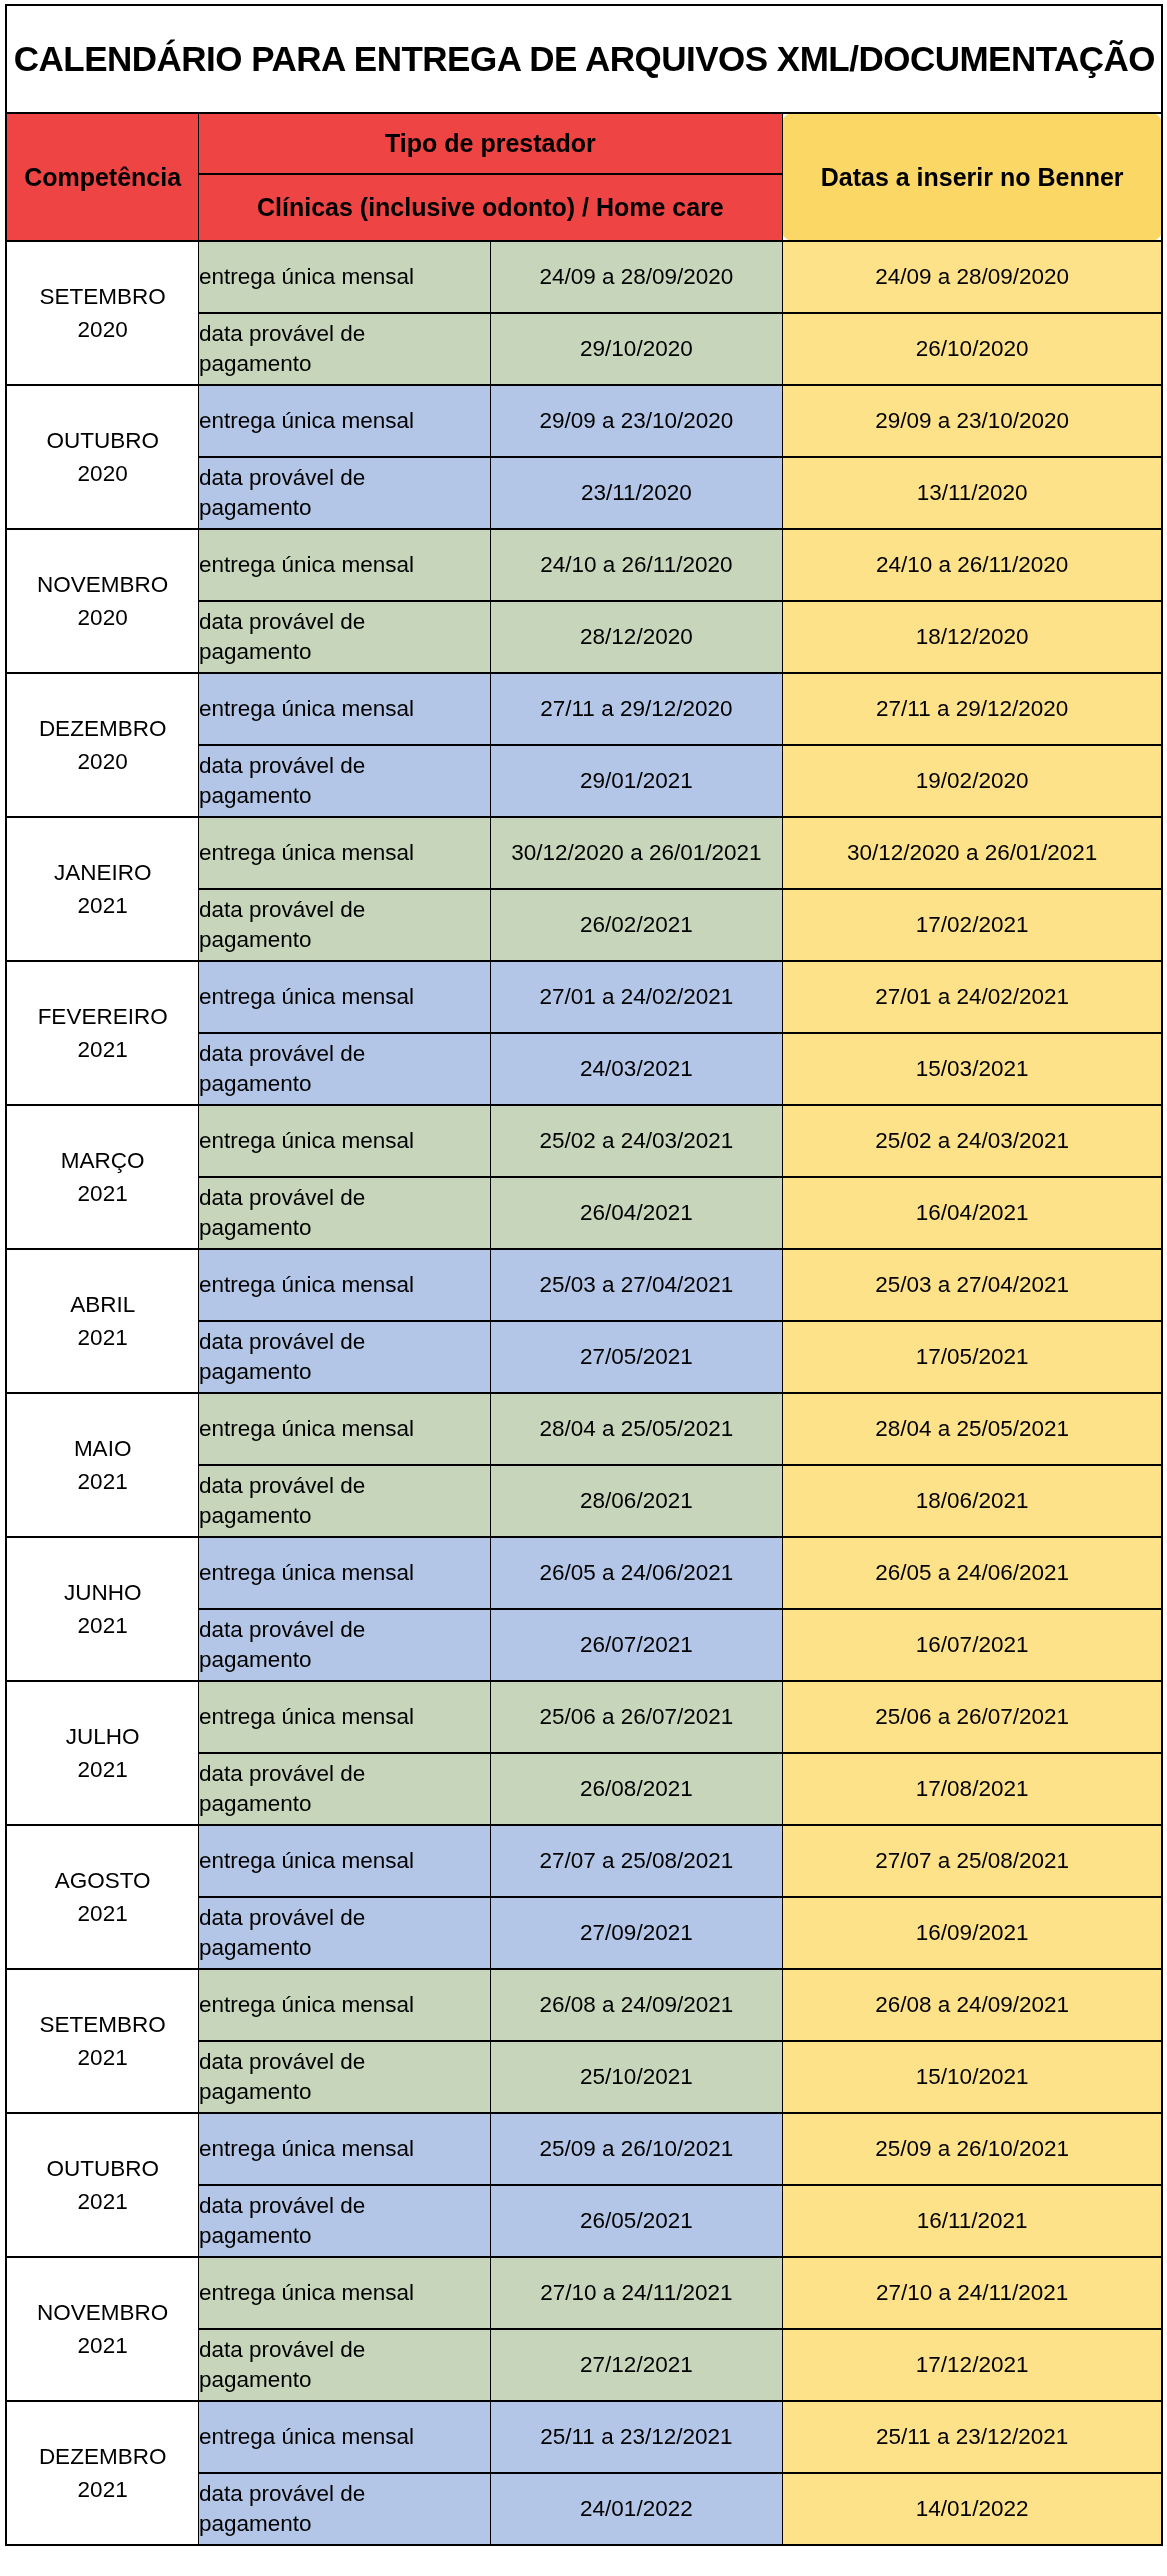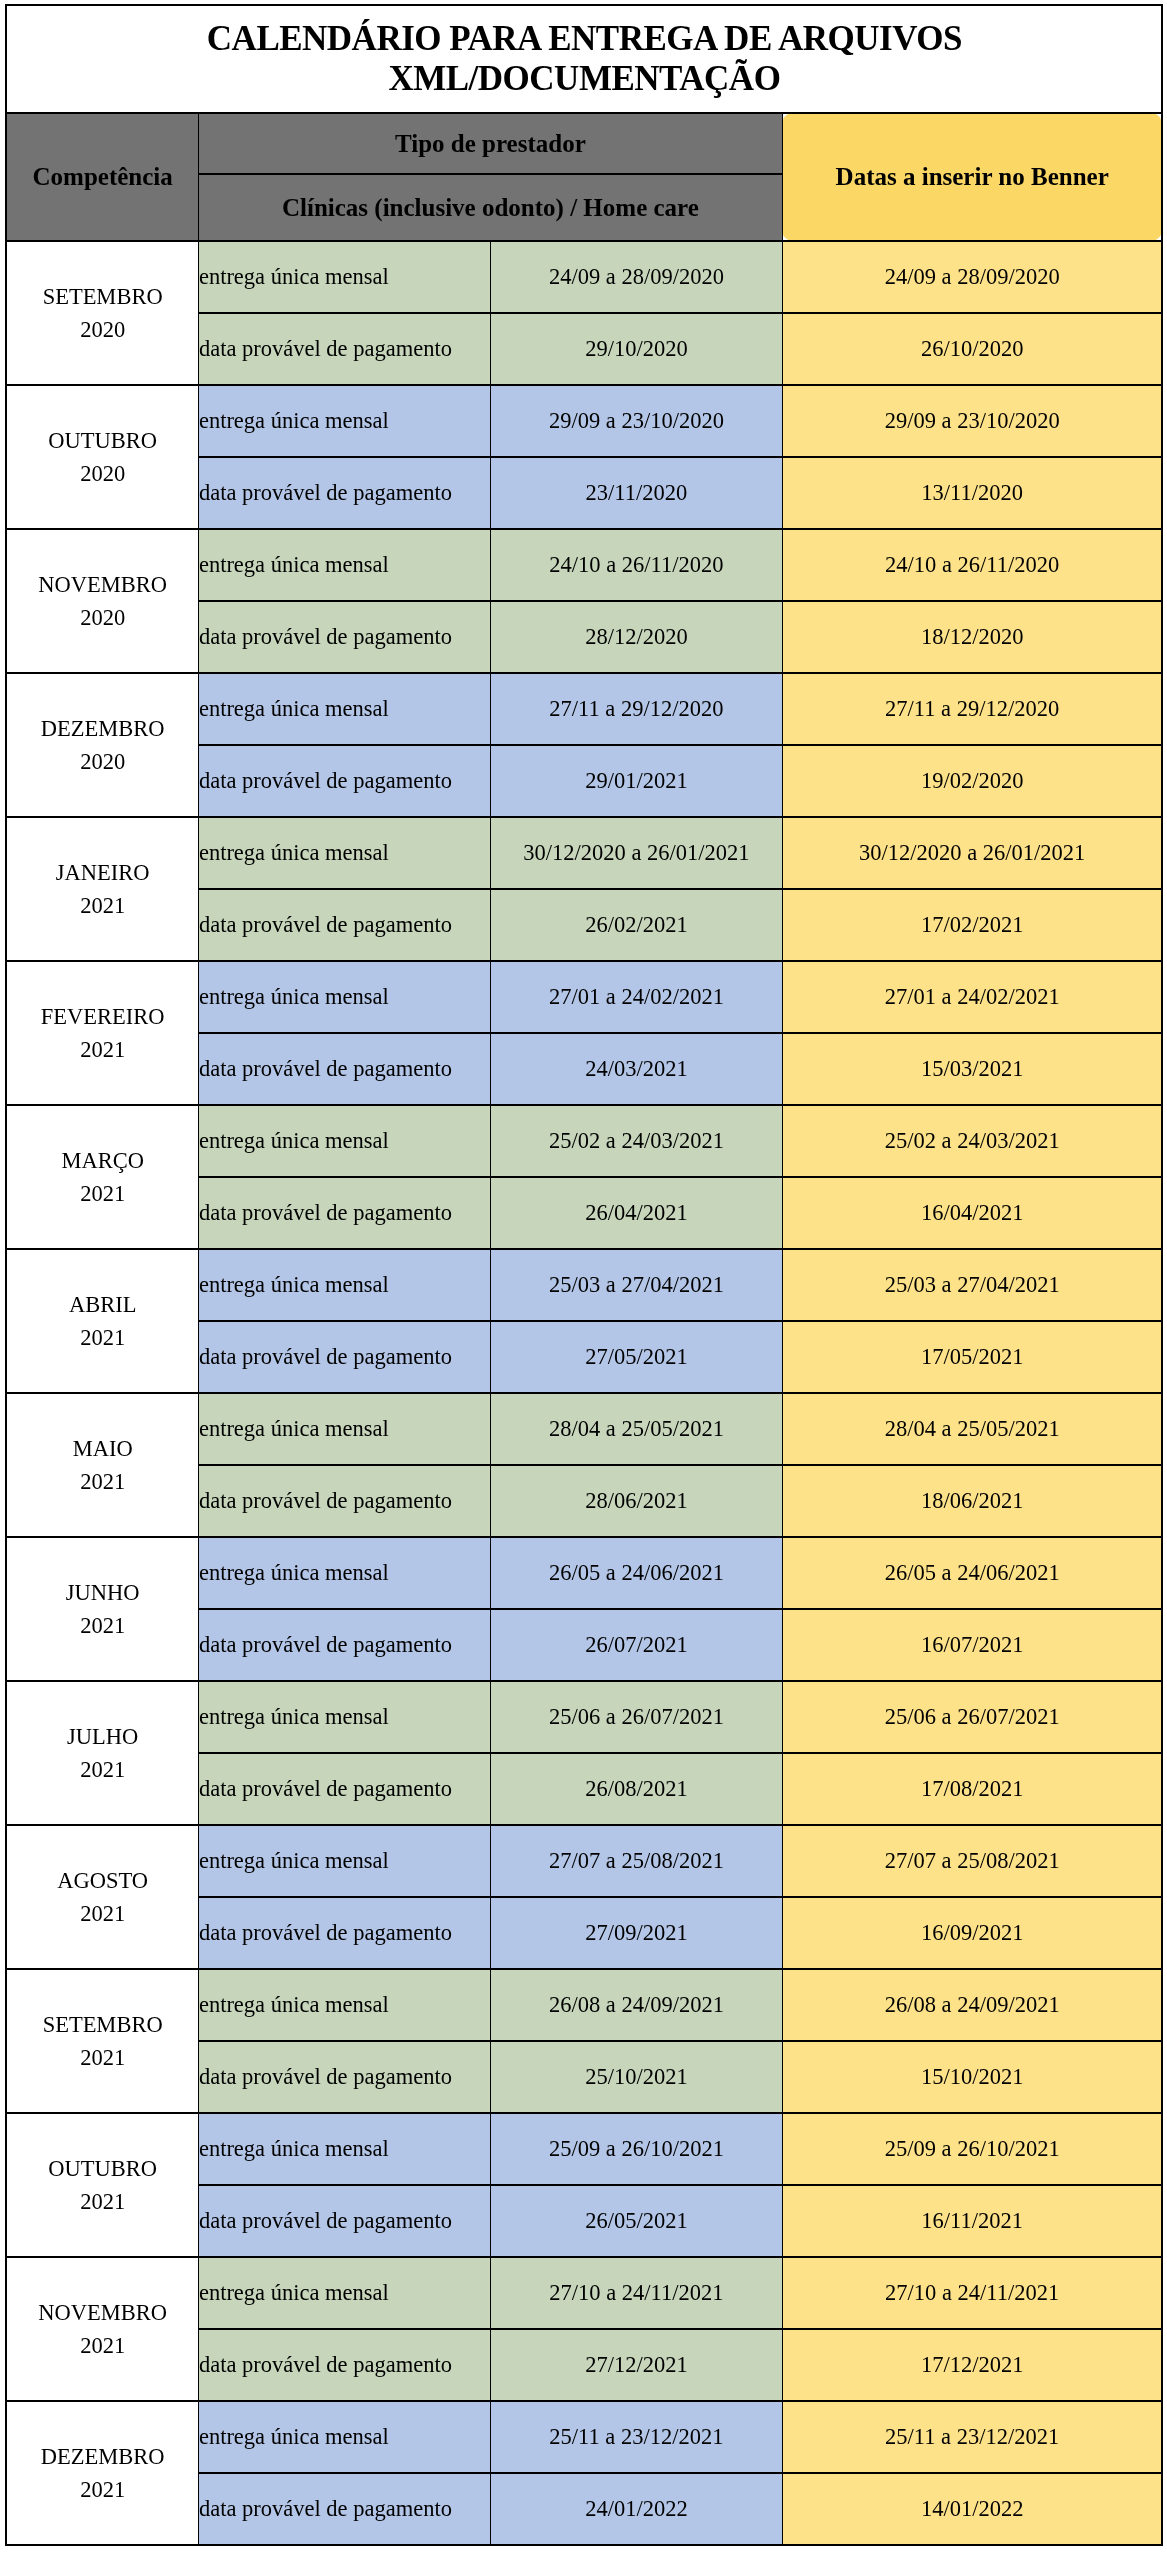--- a/index.html
+++ b/index.html
@@ -26,35 +26,35 @@
 
   th, td {
     border-left: 1.6px solid #000;
     border-right: 1.6px solid #000;
     border-top: 2.7px solid #000;
     border-bottom: 2.7px solid #000;
     padding: 0;
     vertical-align: middle;
     overflow: hidden;
   }
-  table.calendar { border: 2.7px solid #000; font-family: Liberation Serif, serif; }
+  table.calendar { border: 2.7px solid #000; }
 
   .title-cell {
     height: 106px;
     background: #ffffff;
     text-align: center;
     font-weight: bold;
     font-size: 35px;
     letter-spacing: -0.5px;
   }
   .hdr-row-1 td, .hdr-row-1 th { height: 59px; }
   .hdr-row-2 td, .hdr-row-2 th { height: 65px; }
 
   th.hdr {
-    background: #737373;
+    background: #ef4444;
     font-weight: bold;
     font-size: 25px;
     text-align: center;
   }
   th.hdr-benner {
     background: var(--yellow-header);
     border-radius: 11px;
   }
 
   tr.data-row td { height: 70px; font-size: 22.5px; }

